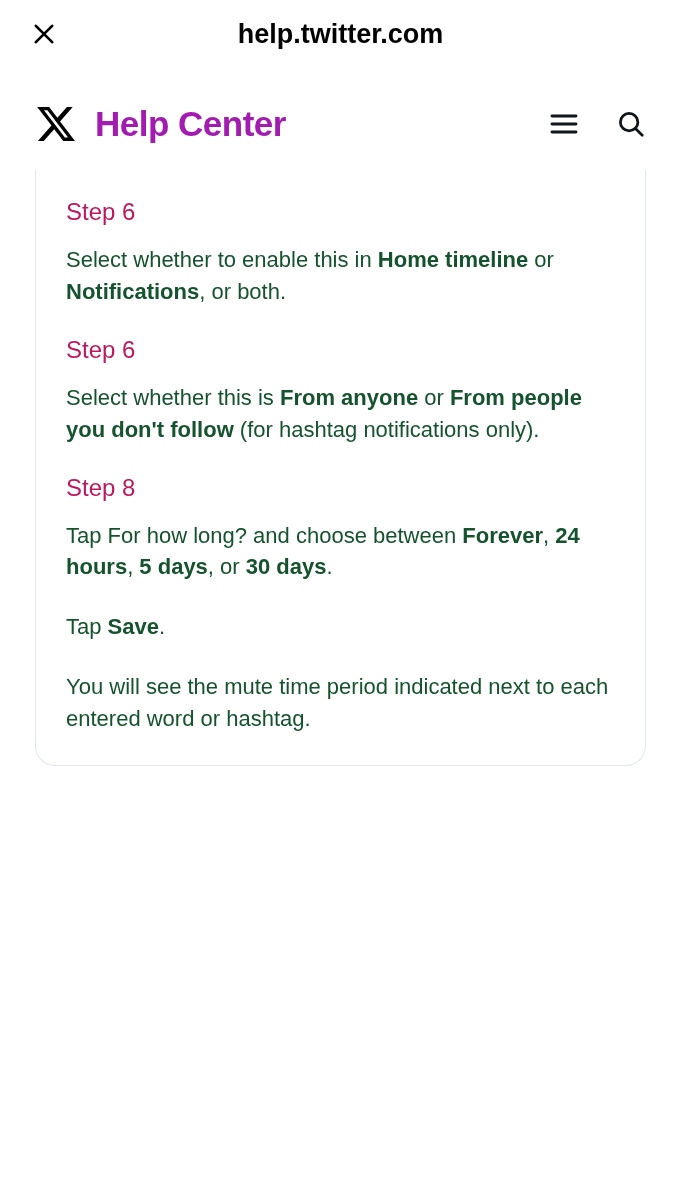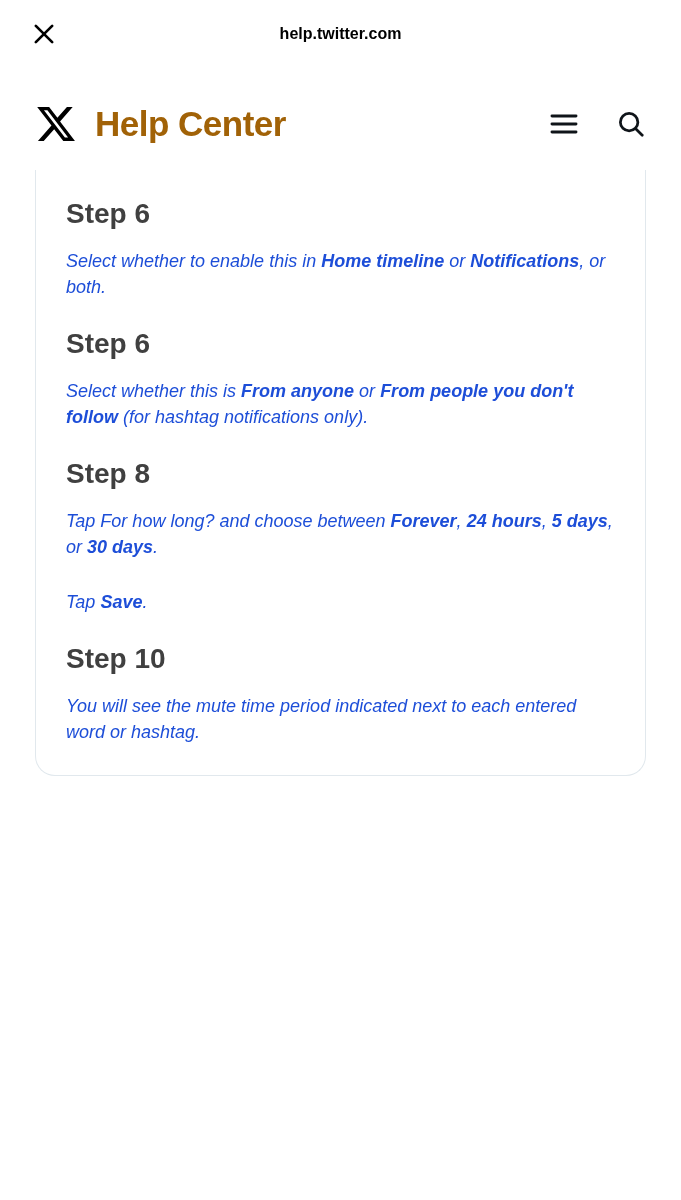--- a/index.html
+++ b/index.html
@@ -23,37 +23,37 @@
     .close-icon {
       width: 28px;
       height: 28px;
       cursor: pointer;
     }
     .url-text {
       position: absolute;
       left: 50%;
       transform: translateX(-50%);
       font-weight: 800;
-      font-size: 16px;
+      font-size: 27px;
       color: #000;
     }
     .header-bar {
       display: flex;
       align-items: center;
       padding: 35px 35px 25px 35px;
       gap: 18px;
     }
     .logo-icon {
       width: 42px;
       height: 42px;
     }
     .header-title {
       font-size: 35px;
       font-weight: 800;
-      color: #a16207;
+      color: #a21caf;
       flex: 1;
       letter-spacing: -0.5px;
     }
     .menu-icon {
       width: 32px;
       height: 32px;
       cursor: pointer;
       margin-right: 18px;
     }
     .search-icon {
@@ -67,30 +67,29 @@
       border-radius: 20px;
       padding: 0 30px 30px 30px;
       border-top: none;
       border-top-left-radius: 0;
       border-top-right-radius: 0;
     }
     .step {
       padding-top: 28px;
     }
     .step-label {
-      font-size: 28px;
-      font-weight: 700;
-      color: #404040;
+      font-size: 24px;
+      font-weight: 400;
+      color: #be185d;
       margin-bottom: 18px;
     }
     .step-body {
-      font-size: 18px;
+      font-size: 22px;
       line-height: 1.45;
-      color: #1d4ed8;
-      font-style: italic;
+      color: #14532d;
     }
     .step-body strong {
       font-weight: 700;
     }
   </style>
 </head>
 <body>
 
 <div class="top-bar">
   <span class="close-icon">
@@ -135,17 +134,16 @@
         <div class="step-body"><span>Select whether this is </span><strong>From anyone</strong><span> or </span><strong>From people you don't follow</strong><span> (for hashtag notifications only).</span></div>
       </div>
       <div class="step">
         <div class="step-label">Step 8</div>
         <div class="step-body"><span>Tap For how long? and choose between </span><strong>Forever</strong><span>, </span><strong>24 hours</strong><span>, </span><strong>5 days</strong><span>, or </span><strong>30 days</strong><span>.</span></div>
       </div>
       <div class="step">
         <div class="step-body"><span>Tap </span><strong>Save</strong><span>.</span></div>
       </div>
       <div class="step">
-        <div class="step-label">Step 10</div>
         <div class="step-body"><span>You will see the mute time period indicated next to each entered word or hashtag.</span></div>
       </div>
     </div>
 </div>
 
 </body></html>

